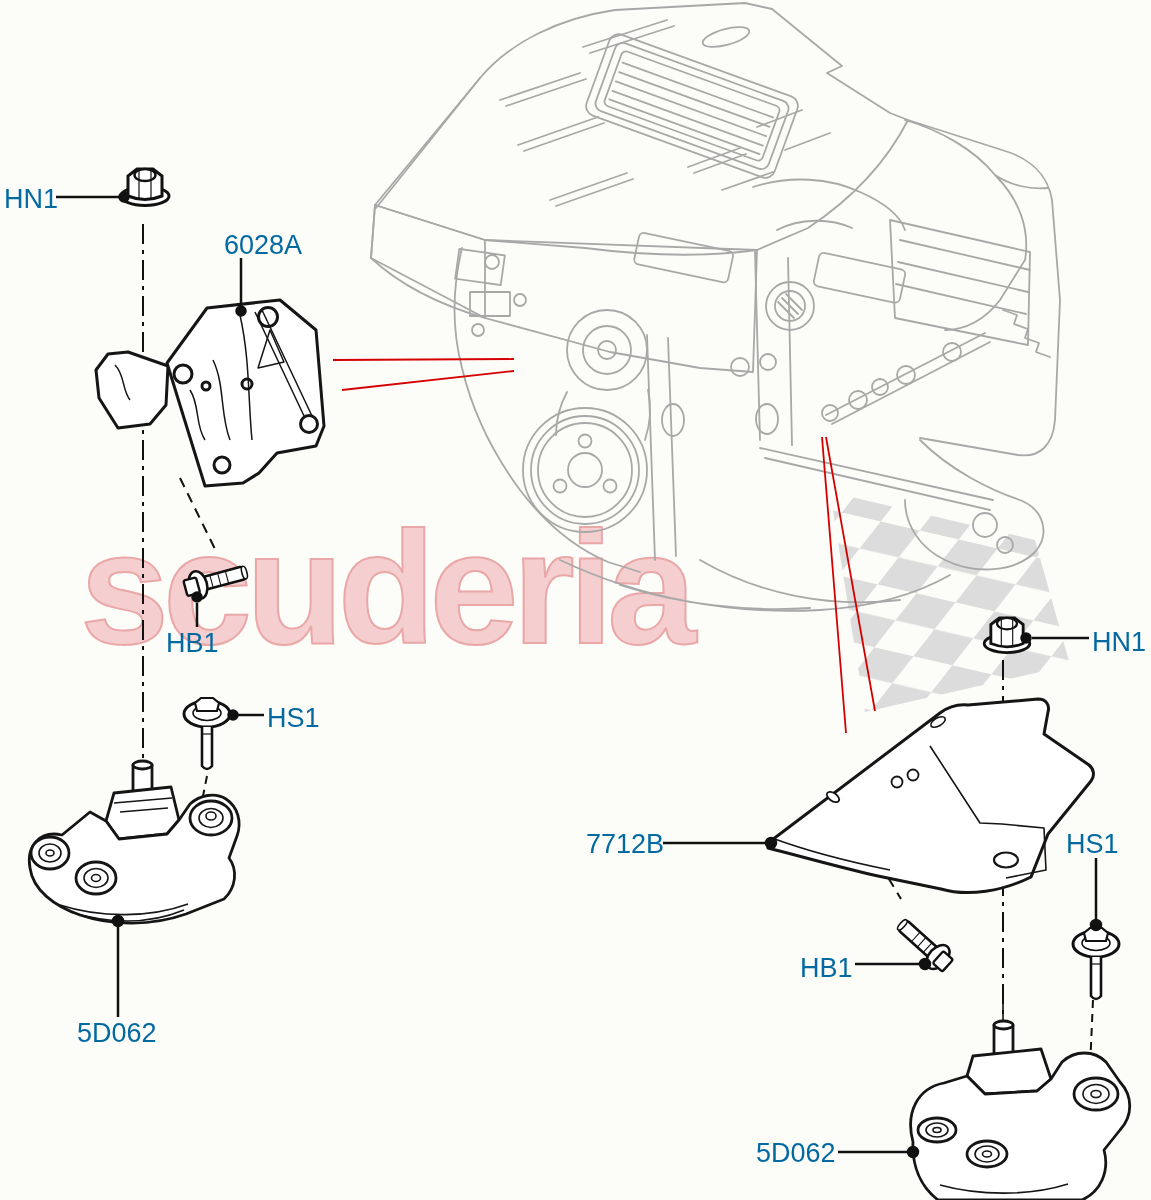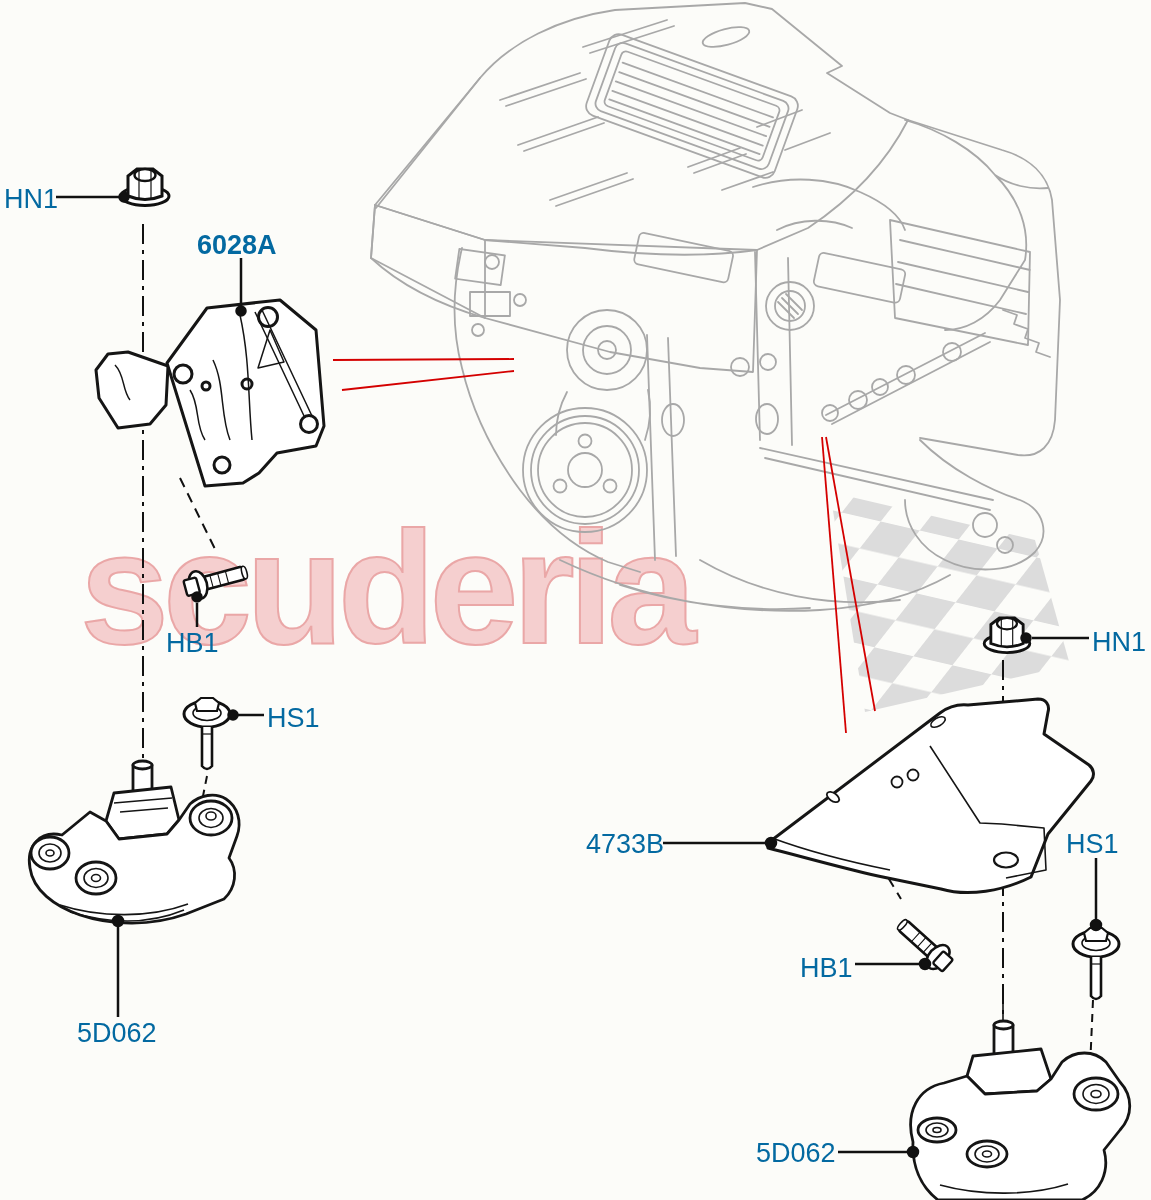--- a/index.html
+++ b/index.html
@@ -21,21 +21,21 @@
   }
 
   svg.art{position:absolute;left:0;top:0;z-index:1;}
 
   
   .lbl{
     position:absolute;z-index:2;color:#0369a1;font-size:27px;line-height:1;
     white-space:nowrap;cursor:pointer;
   }
   .lbl-hn1-left   {left:4px;   top:186px;}
-  .lbl-6028a      {left:197px; top:232px;font-weight:bold;}
+  .lbl-6028a      {left:224px; top:232px;}
   .lbl-hb1-left   {left:166px; top:630px;}
   .lbl-hs1-left   {left:267px; top:705px;}
   .lbl-5d062-left {left:77px;  top:1020px;}
   .lbl-6028b      {left:586px; top:831px;}
   .lbl-hb1-right  {left:800px; top:955px;}
   .lbl-hs1-right  {left:1066px;top:831px;}
   .lbl-hn1-right  {left:1092px;top:629px;}
   .lbl-5d062-right{left:756px; top:1140px;}
 </style>
 </head>
@@ -297,18 +297,18 @@
       <path d="M838,1152 L907,1152"></path>
         <circle cx="913" cy="1152" r="5"></circle>
     </g>
   </svg>
 
   <div class="lbl lbl-hn1-left">HN1</div>
   <div class="lbl lbl-6028a">6028A</div>
   <div class="lbl lbl-hb1-left">HB1</div>
   <div class="lbl lbl-hs1-left">HS1</div>
   <div class="lbl lbl-5d062-left">5D062</div>
-  <div class="lbl lbl-6028b">4733B</div>
+  <div class="lbl lbl-6028b">7712B</div>
   <div class="lbl lbl-hb1-right">HB1</div>
   <div class="lbl lbl-hs1-right">HS1</div>
   <div class="lbl lbl-hn1-right">HN1</div>
   <div class="lbl lbl-5d062-right">5D062</div>
 </div>
 
 </body></html>

